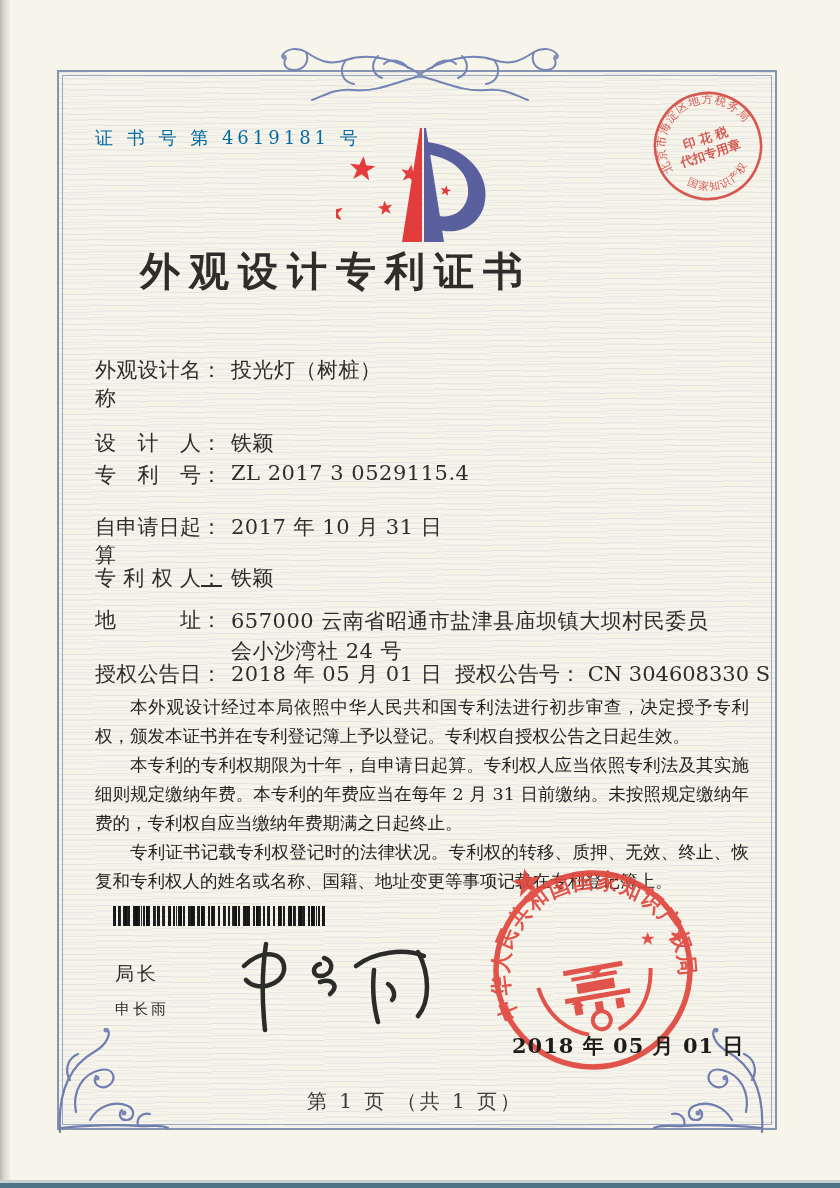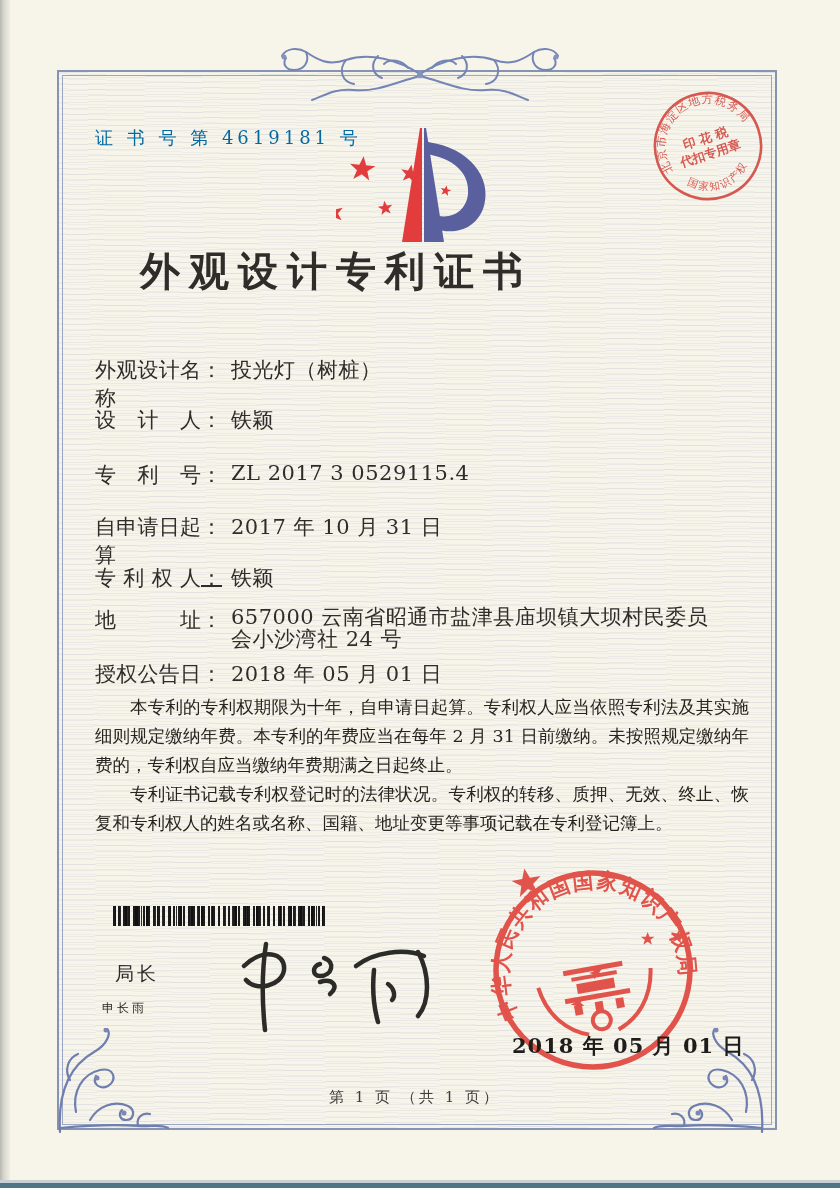--- a/index.html
+++ b/index.html
@@ -20,33 +20,33 @@
       repeating-linear-gradient(181.5deg, rgba(120,132,186,0.07) 0 1px, rgba(0,0,0,0) 1px 5px);
   }
   .cert-no{left:95px;top:126px;font-size:18px;letter-spacing:4px;color:#0369a1;}
   .title{left:0;top:244px;width:672px;text-align:center;font-size:40px;font-weight:bold;
          letter-spacing:9px;color:#2e2d2a;}
   
   .frow{left:95px;width:660px;font-size:21px;color:#2e2d29;}
   .flabel{display:inline-block;width:106px;text-align:justify;text-align-last:justify;vertical-align:top;}
   .fcolon{vertical-align:top;}
   .fvalue{margin-left:9px;vertical-align:top;display:inline-block;letter-spacing:0.5px;}
-  .fvalue.addr{width:478px;line-height:22px;word-break:break-all;}
+  .fvalue.addr{width:478px;line-height:30px;word-break:break-all;}
   .grant-no{position:absolute;left:360px;top:0;white-space:nowrap;}
   .paras{left:95px;top:693px;width:654px;font-size:17.5px;line-height:29px;
          text-align:justify;color:#25241f;}
   .paras p{margin:0;text-indent:2em;}
   .barcode{left:113px;top:906px;width:212px;height:20px;background:
      repeating-linear-gradient(90deg,#1c1c1c 0 2px,rgba(0,0,0,0) 2px 5px),
      repeating-linear-gradient(90deg,#2a2a2a 0 1px,rgba(0,0,0,0) 1px 7px),
      repeating-linear-gradient(90deg,#111 0 3px,rgba(0,0,0,0) 3px 11px);}
   .signer-title{left:115px;top:961px;font-size:19px;letter-spacing:3px;}
-  .signer-name{left:102px;top:1000px;font-size:12px;letter-spacing:3px;}
+  .signer-name{left:115px;top:1000px;font-size:15px;letter-spacing:3px;}
   .seal-date{left:512px;top:1032px;font-size:21px;letter-spacing:1px;color:#1e1d1a;font-weight:bold;}
-  .footer{left:57px;top:1088px;width:716px;text-align:center;font-size:15px;letter-spacing:3px;color:#3c3b37;}
+  .footer{left:57px;top:1088px;width:716px;text-align:center;font-size:20px;letter-spacing:3px;color:#3c3b37;}
   .flourish-br{transform:scaleX(-1);}
   svg text{font-family:"DejaVu Serif","Liberation Serif",serif;}
 </style>
 </head>
 <body>
 
 <div class="abs scan-left"></div>
 
 <div class="abs frame">
   <div class="texture"></div>
@@ -137,40 +137,42 @@
       <textPath href="#stampArcBot" startOffset="2">国家知识产权局</textPath>
     </text>
     <text x="82" y="78" font-size="12.5" text-anchor="middle" font-weight="bold">印 花 税</text>
     <text x="82" y="94" font-size="12.5" text-anchor="middle" font-weight="bold">代扣专用章</text>
   </g>
 </svg>
 
 <div class="abs frow" style="top:356px;">
   <span class="flabel">外观设计名称</span><span class="fcolon">：</span><span class="fvalue">投光灯（树桩）</span>
 </div>
-<div class="abs frow" style="top:406px;">
+<div class="abs frow" style="top:429px;">
   <span class="flabel">设计人</span><span class="fcolon">：</span><span class="fvalue">铁颖</span>
 </div>
 <div class="abs frow" style="top:461px;">
   <span class="flabel">专利号</span><span class="fcolon">：</span><span class="fvalue">ZL 2017 3 0529115.4</span>
 </div>
 <div class="abs frow" style="top:513px;">
   <span class="flabel">自申请日起算</span><span class="fcolon">：</span><span class="fvalue">2017 年 10 月 31 日</span>
 </div>
 <div class="abs frow" style="top:564px;text-decoration:underline;">
   <span class="flabel">专利权人</span><span class="fcolon">：</span><span class="fvalue">铁颖</span>
 </div>
 <div class="abs frow" style="top:606px;">
   <span class="flabel">地址</span><span class="fcolon">：</span><span class="fvalue addr">657000 云南省昭通市盐津县庙坝镇大坝村民委员会小沙湾社 24 号</span>
 </div>
 <div class="abs frow" style="top:660px;">
   <span class="flabel">授权公告日</span><span class="fcolon">：</span><span class="fvalue">2018 年 05 月 01 日</span>
+  <span class="grant-no"><span>授权公告号</span><span>：</span> <span>CN 304608330 S</span></span>
 </div>
 
 <div class="abs paras">
+  <p>本外观设计经过本局依照中华人民共和国专利法进行初步审查，决定授予专利权，颁发本证书并在专利登记簿上予以登记。专利权自授权公告之日起生效。</p>
   <p>本专利的专利权期限为十年，自申请日起算。专利权人应当依照专利法及其实施细则规定缴纳年费。本专利的年费应当在每年 2 月 31 日前缴纳。未按照规定缴纳年费的，专利权自应当缴纳年费期满之日起终止。</p>
   <p>专利证书记载专利权登记时的法律状况。专利权的转移、质押、无效、终止、恢复和专利权人的姓名或名称、国籍、地址变更等事项记载在专利登记簿上。</p>
 </div>
 
 <div class="abs barcode"></div>
 
 <div class="abs signer-title">局长</div>
 <div class="abs signer-name">申长雨</div>
 
 <svg class="abs" style="left:228px;top:930px;" width="220" height="108" viewBox="0 0 220 108">

